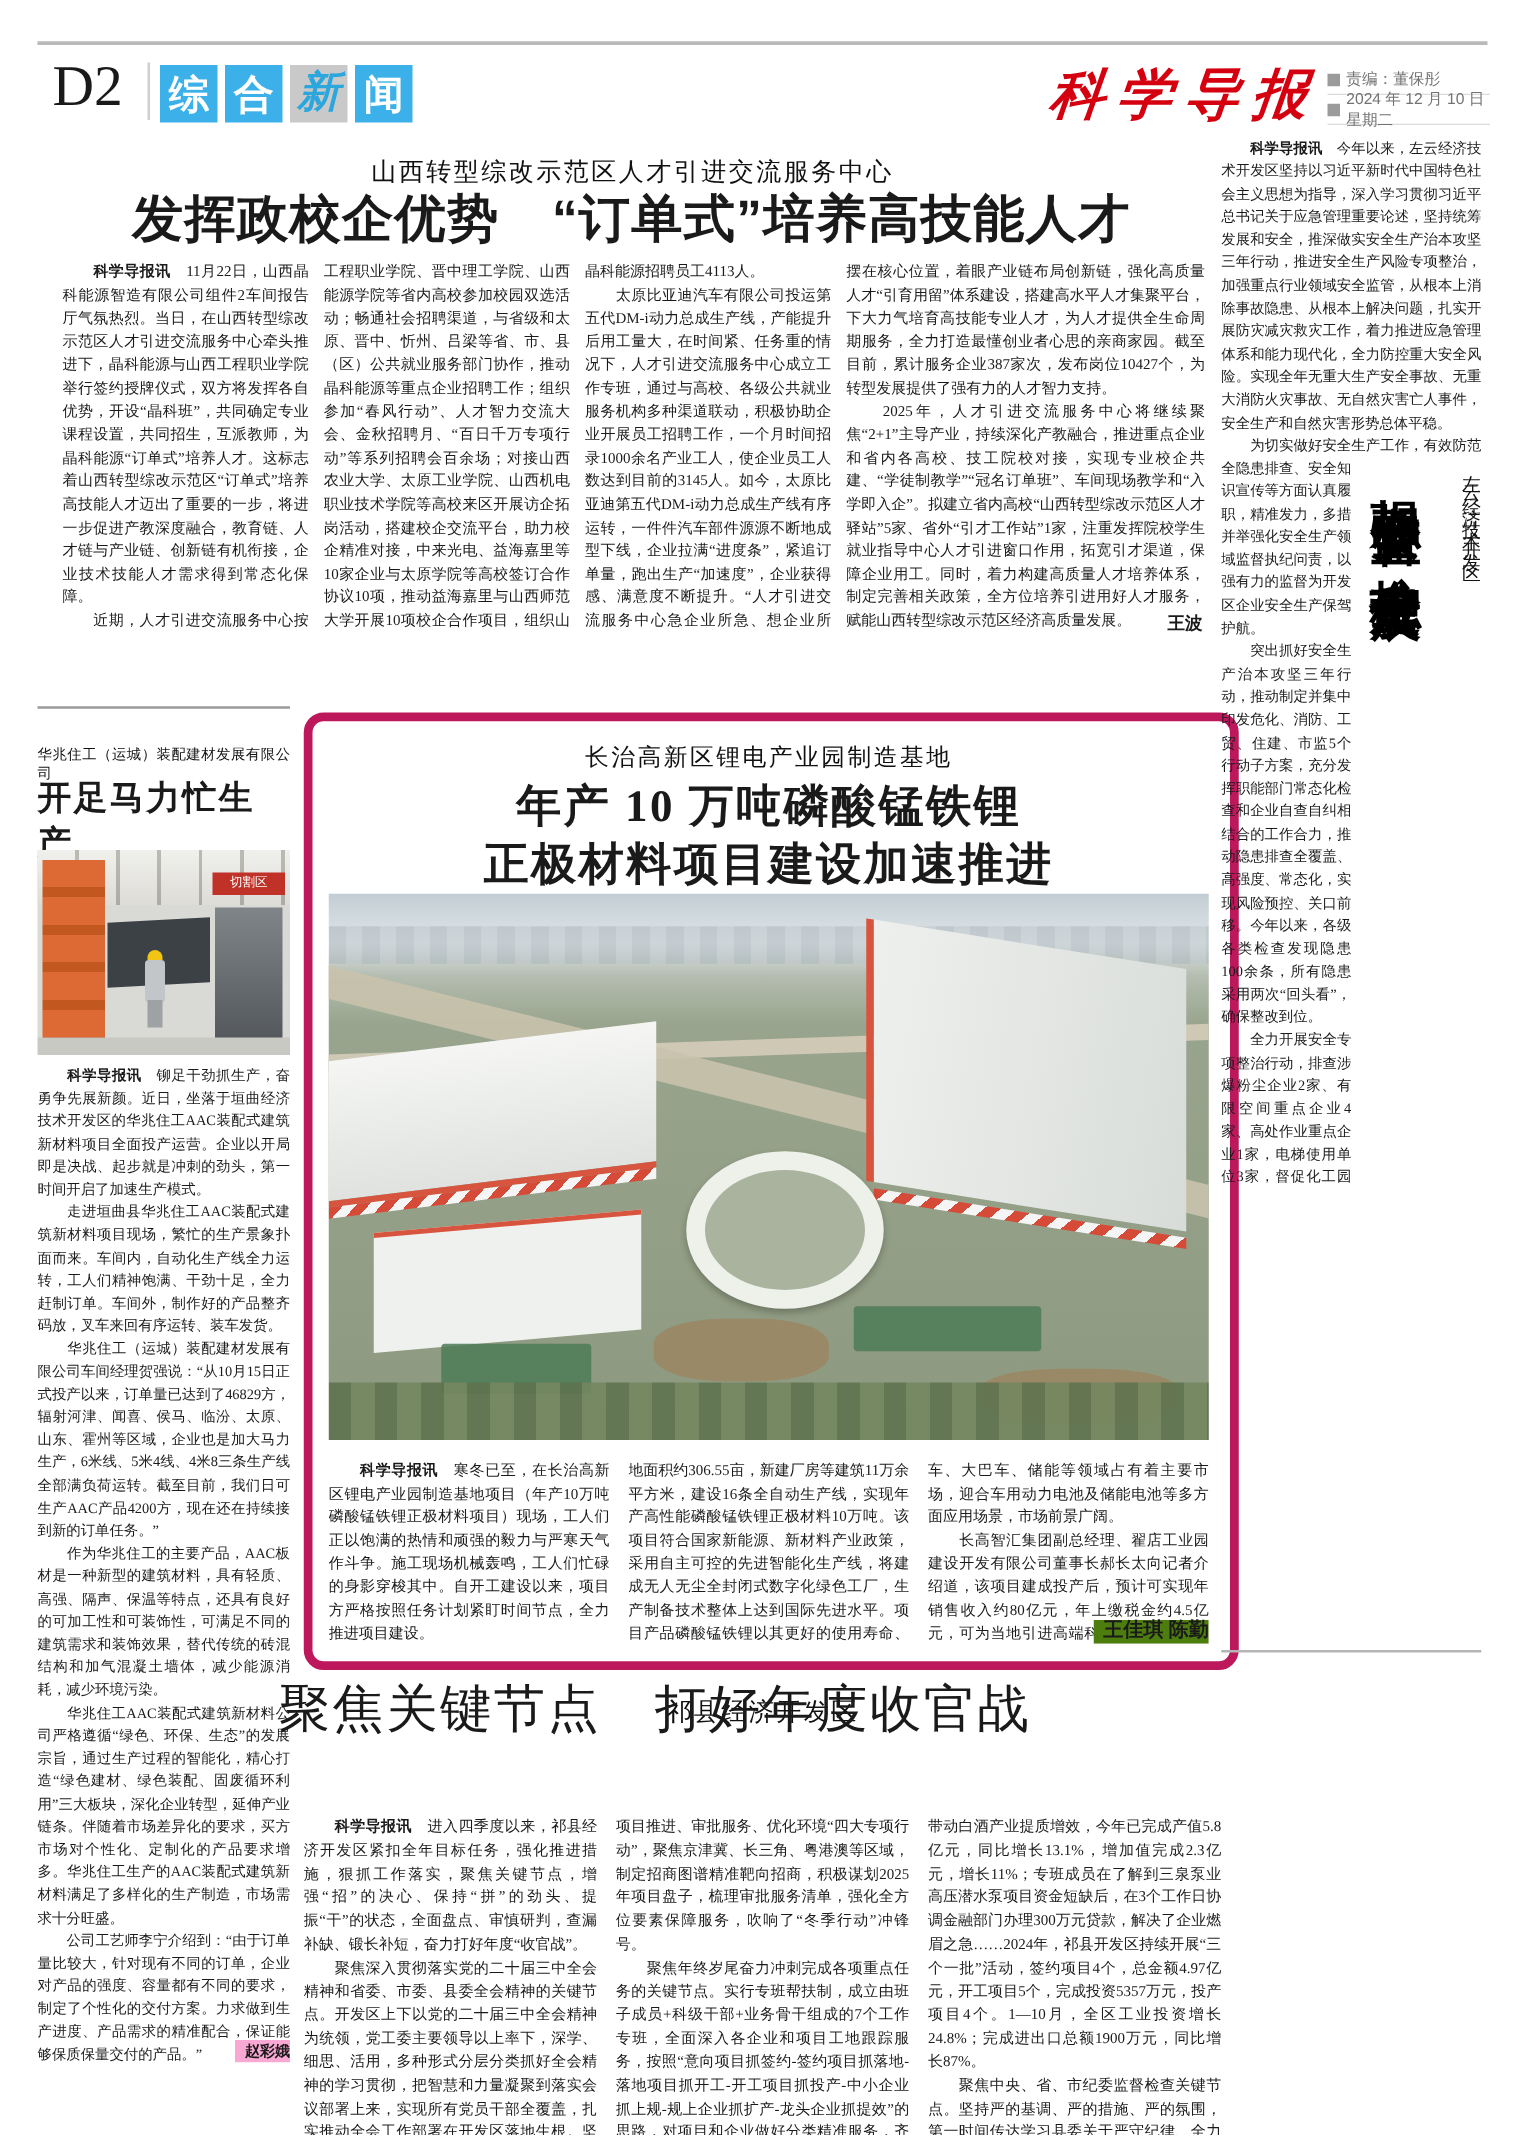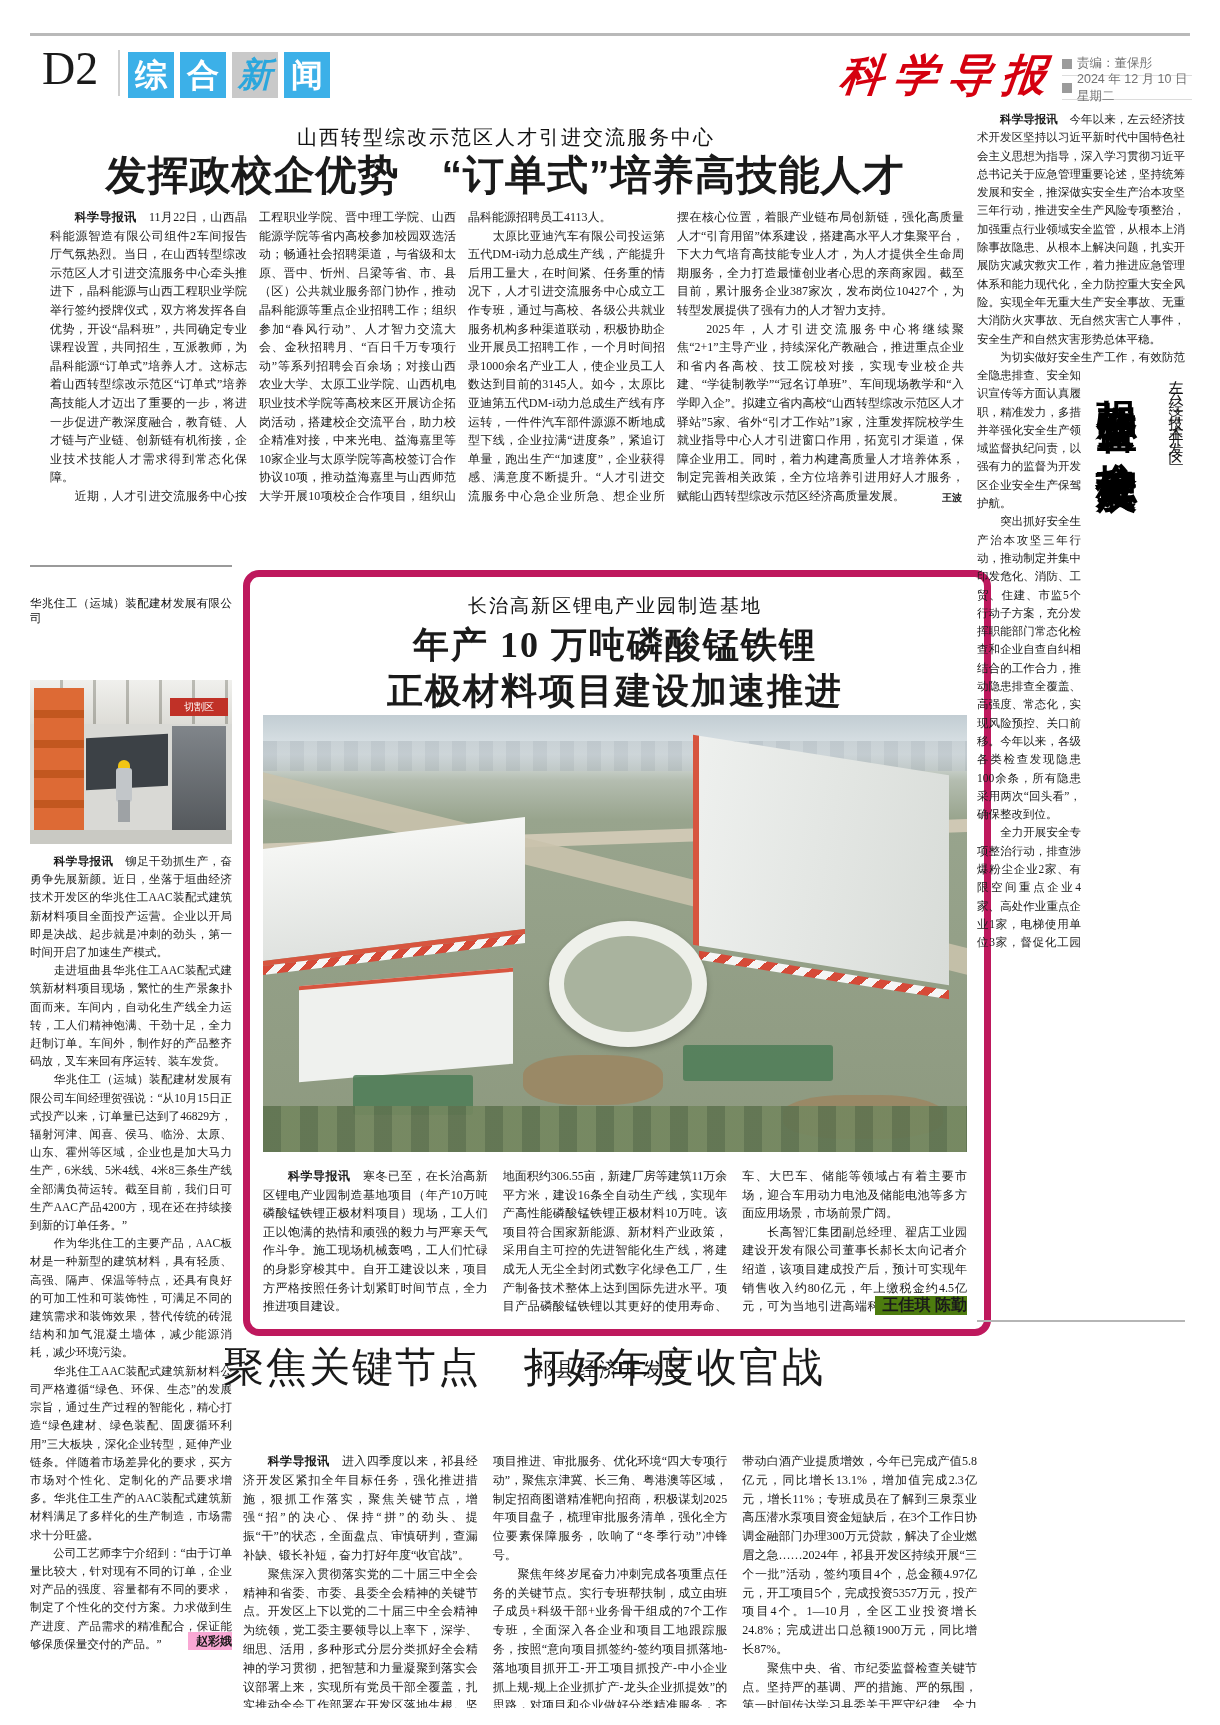--- a/index.html
+++ b/index.html
@@ -25,21 +25,21 @@
   .body-col{white-space:pre-wrap;text-align:justify;overflow:hidden;}
   .byline{font-weight:bold;font-family:"Liberation Sans",sans-serif;}
   
   .main-kicker{left:50px;top:124px;width:912px;text-align:center;font-size:20px;letter-spacing:2px;}
   .main-headline{left:30px;top:148px;width:950px;text-align:center;font-size:41px;font-weight:900;
                  font-family:"Liberation Sans","DejaVu Sans",sans-serif;letter-spacing:1px;}
   .main-body{left:50px;top:208px;width:914px;height:300px;display:flex;gap:12px;}
   .main-body .col{font-size:12px;line-height:18.6px;}
   .mcol-s{width:197px;}
   .mcol-w{width:287px;position:relative;}
-  .main-byline{position:absolute;right:2px;bottom:0;background:#fff;padding-left:8px;font-size:10px;}
+  .main-byline{position:absolute;right:2px;bottom:0;background:#fff;padding-left:8px;font-size:14px;}
   
   .left-rule{left:30px;top:565px;width:202px;height:2px;background:#9a9a9a;}
   .left-kicker{left:30px;top:596px;width:202px;font-size:11.5px;text-align:justify;}
   .left-headline{left:30px;top:620px;width:202px;font-size:27px;font-weight:900;letter-spacing:2px;
                  font-family:"Liberation Sans",sans-serif;}
   .l-photo{left:30px;top:680px;width:202px;height:164px;background:#d9d9d5;overflow:hidden;}
   .lp-ceiling{left:0;top:0;width:202px;height:44px;
       background:linear-gradient(#f0f0ed,#dddcd7),repeating-linear-gradient(90deg,transparent 0 30px,#c7c7c2 30px 33px);
       background-blend-mode:multiply;}
   .lp-gantry{left:4px;top:8px;width:50px;height:148px;
@@ -131,20 +131,21 @@
     <div class="col mcol-s body-col">工程职业学院、晋中理工学院、山西能源学院等省内高校参加校园双选活动；畅通社会招聘渠道，与省级和太原、晋中、忻州、吕梁等省、市、县（区）公共就业服务部门协作，推动晶科能源等重点企业招聘工作；组织参加“春风行动”、人才智力交流大会、金秋招聘月、“百日千万专项行动”等系列招聘会百余场；对接山西农业大学、太原工业学院、山西机电职业技术学院等高校来区开展访企拓岗活动，搭建校企交流平台，助力校企精准对接，中来光电、益海嘉里等10家企业与太原学院等高校签订合作协议10项，推动益海嘉里与山西师范大学开展10项校企合作项目，组织山西数据流量园与山西省财政税务专科学校申报省级市域产教联合体建设项目并成功获批；积极与周边小店区、晋源区、万柏林区、清徐县、榆次区等区（县）人社部门协作，共同开展送岗下乡人社区招聘活动。这些举措，极大地保障了区内重点企业用工</div>
     <div class="col mcol-s body-col">晶科能源招聘员工4113人。
 　　太原比亚迪汽车有限公司投运第五代DM-i动力总成生产线，产能提升后用工量大，在时间紧、任务重的情况下，人才引进交流服务中心成立工作专班，通过与高校、各级公共就业服务机构多种渠道联动，积极协助企业开展员工招聘工作，一个月时间招录1000余名产业工人，使企业员工人数达到目前的3145人。如今，太原比亚迪第五代DM-i动力总成生产线有序运转，一件件汽车部件源源不断地成型下线，企业拉满“进度条”，紧追订单量，跑出生产“加速度”，企业获得感、满意度不断提升。“人才引进交流服务中心急企业所急、想企业所想，主动上门、专班服务，短时间内解决了企业的用工需求，真是雪中送炭。”太原比亚迪公司负责人表示。
 　　今年以来，人才引进交流服务中心认真落实省委、省政府人才工作决策部署，根据</div>
     <div class="col mcol-w body-col"><span>摆在核心位置，着眼产业链布局创新链，强化高质量人才“引育用留”体系建设，搭建高水平人才集聚平台，下大力气培育高技能专业人才，为人才提供全生命周期服务，全力打造最懂创业者心思的亲商家园。截至目前，累计服务企业387家次，发布岗位10427个，为转型发展提供了强有力的人才智力支持。
 　　2025年，人才引进交流服务中心将继续聚焦“2+1”主导产业，持续深化产教融合，推进重点企业和省内各高校、技工院校对接，实现专业校企共建、“学徒制教学”“冠名订单班”、车间现场教学和“入学即入企”。拟建立省内高校“山西转型综改示范区人才驿站”5家、省外“引才工作站”1家，注重发挥院校学生就业指导中心人才引进窗口作用，拓宽引才渠道，保障企业用工。同时，着力构建高质量人才培养体系，制定完善相关政策，全方位培养引进用好人才服务，赋能山西转型综改示范区经济高质量发展。</span><span class="byline main-byline">王波</span></div>
   </div>
 
   <div class="abs left-rule"></div>
   <div class="abs left-kicker kicker">华兆住工（运城）装配建材发展有限公司</div>
+  <div class="abs left-headline">开足马力忙生产</div>
   <div class="abs l-photo">
     <div class="abs lp-ceiling"></div>
     <div class="abs lp-gantry"></div>
     <div class="abs lp-slab"></div>
     <div class="abs lp-block"></div>
     <div class="abs lp-banner">切割区</div>
     <div class="abs lp-helmet"></div>
     <div class="abs lp-worker"></div>
     <div class="abs lp-legs"></div>
     <div class="abs lp-floor"></div>

